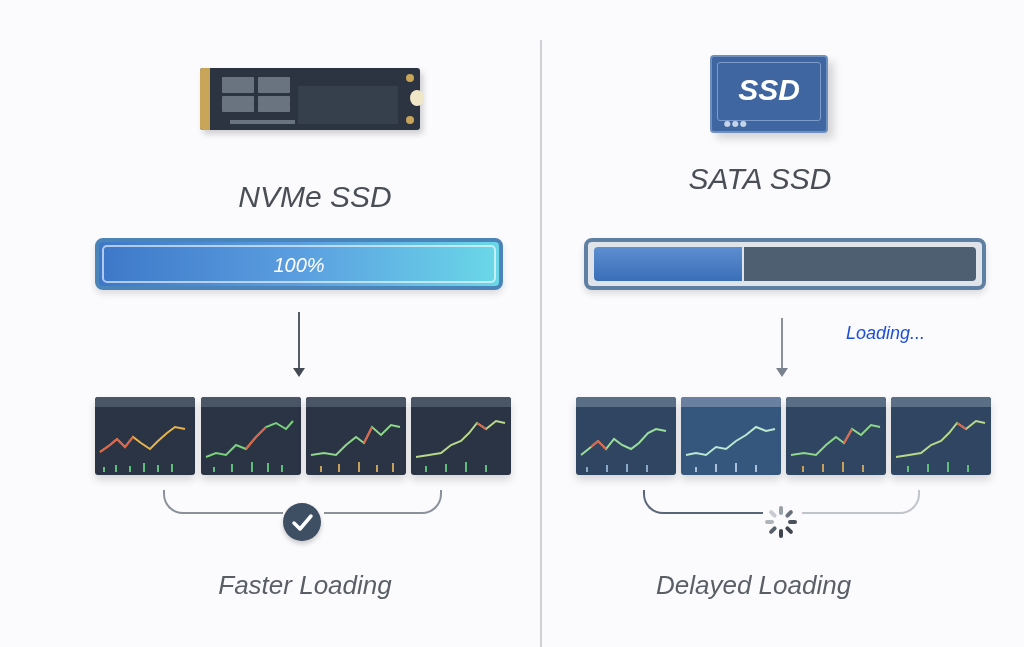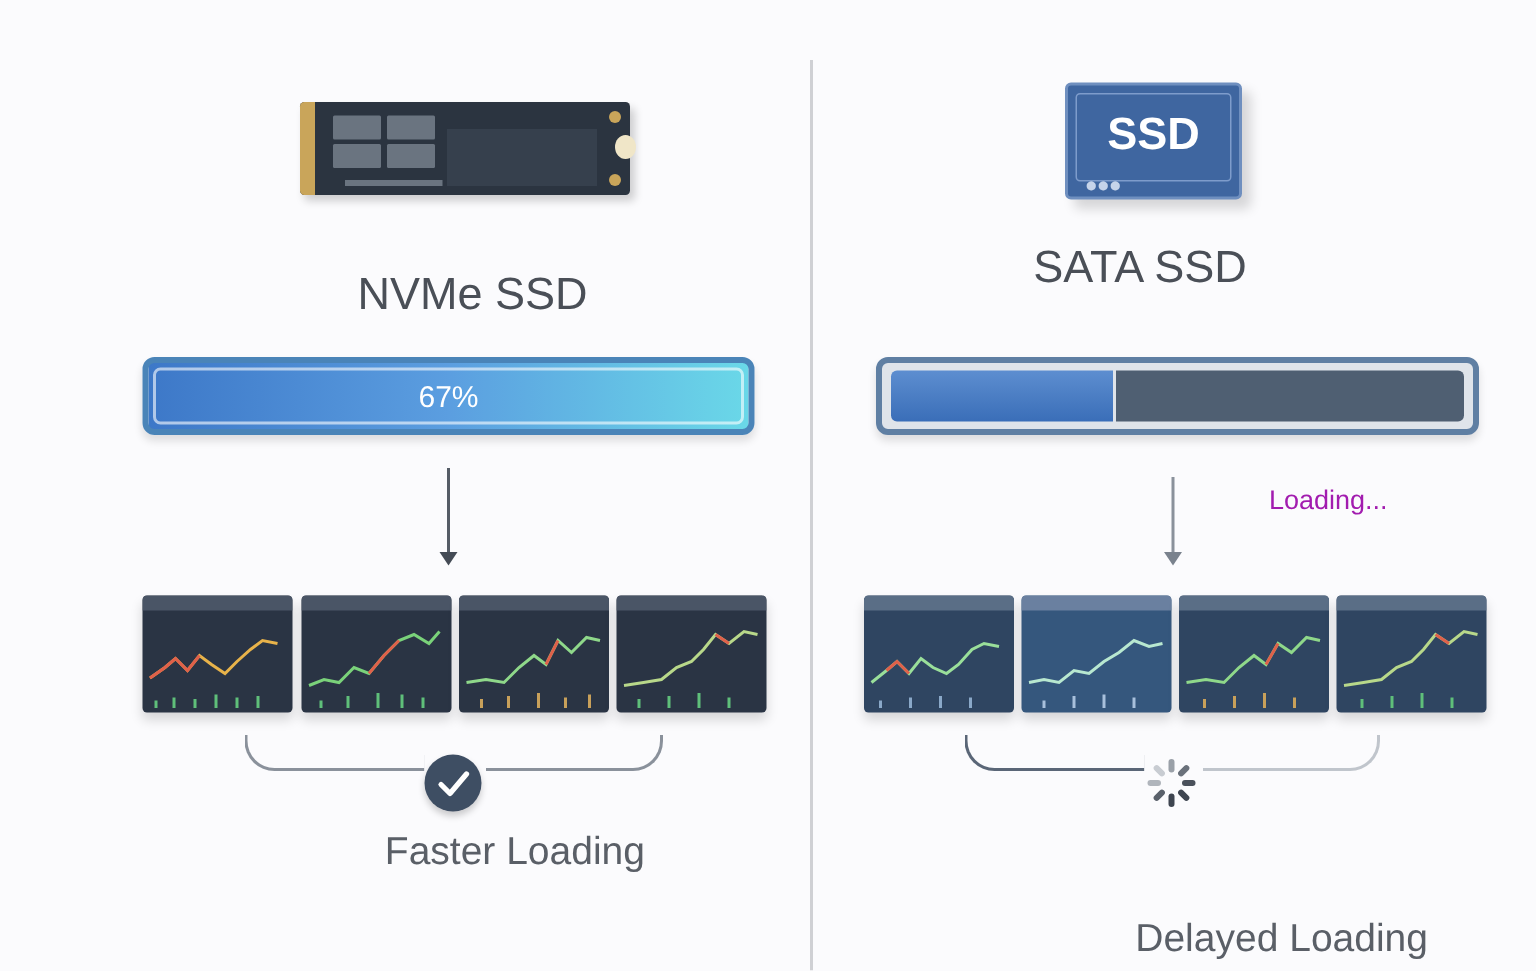--- a/index.html
+++ b/index.html
@@ -2,21 +2,21 @@
 <html><head>
 <meta charset="utf-8">
 <style>
   html, body { margin:0; padding:0; }
   body {
     width:1024px; height:647px; overflow:hidden;
     background:#fbfbfd;
     font-family:"DejaVu Sans", sans-serif;
     position:relative;
   }
-  .abs { position:absolute; }
+  .abs { position:absolute;font-style:italic; }
   .divider { left:540px; top:40px; width:2px; height:607px; background:#cfd0d4; }
 
   
   .nvme { left:200px; top:68px; width:220px; height:62px; background:#2b3440; border-radius:3px;
           box-shadow:3px 4px 6px rgba(0,0,0,0.18); }
   .nvme .gold { position:absolute; left:0; top:0; width:10px; height:62px; background:#c9a55a; border-radius:3px 0 0 3px; }
   .nvme .chip { position:absolute; width:32px; height:16px; background:#6a7480; border-radius:1px; }
   .nvme .ctrl { position:absolute; left:98px; top:18px; width:100px; height:38px; background:#3a4450; opacity:.8; }
   .nvme .strip { position:absolute; left:30px; top:52px; width:65px; height:4px; background:#6a7480; }
   .nvme .screw { position:absolute; right:6px; width:8px; height:8px; border-radius:50%; background:#c9a55a; }
@@ -34,21 +34,21 @@
   
   .bar { border-radius:8px; box-sizing:border-box; border:4px solid #4a84b8; box-shadow:0 4px 6px rgba(0,0,0,0.12); }
   .bar-nvme { left:95px; top:238px; width:408px; height:52px;
               background:linear-gradient(90deg,#3d78c8 0%,#5b9ee0 50%,#6ad8e8 100%); }
   .bar-nvme .inner-hl { position:absolute; left:3px; right:3px; top:3px; bottom:3px; border:2px solid rgba(255,255,255,0.6); border-radius:5px; }
   .bar-nvme .txt { position:absolute; left:0; right:0; top:12px; text-align:center; color:#fff; font-size:20px; font-family:"Liberation Sans", sans-serif; }
   .bar-sata { left:584px; top:238px; width:402px; height:52px; background:#dfe4ea; border:4px solid #5f7fa3; }
   .bar-sata .fill { position:absolute; left:6px; top:5px; width:148px; height:34px; background:linear-gradient(180deg,#5d8ed0,#3a6eb8); border-radius:4px 0 0 4px; }
   .bar-sata .empty { position:absolute; left:156px; top:5px; right:6px; height:34px; background:#4f5f72; border-radius:0 4px 4px 0; }
 
-  .loading { left:846px; top:323px; color:#a21caf; font-size:18px; font-family:"Liberation Sans", sans-serif; }
+  .loading { left:846px; top:323px; color:#1d4ed8; font-size:18px; font-family:"Liberation Sans", sans-serif; }
   .arrow-line { width:2px; background:#555c66; }
   .arrow-head { width:0; height:0; border-left:6px solid transparent; border-right:6px solid transparent; border-top:9px solid #444b55; }
 
   
   .card { width:100px; height:78px; background:#2a3444; border-radius:3px; box-shadow:0 5px 8px rgba(0,0,0,0.15); overflow:hidden; }
   .card.sata-card { background:#2f4561; }
   .card .hdr { height:10px; background:#4a5566; }
   .card svg { display:block; }
 
   .bracket { border:2px solid #8a919b; border-top:none; border-radius:0 0 20px 20px; }
@@ -72,21 +72,21 @@
   <div class="ctrl"></div>
   <div class="strip"></div>
   <div class="screw" style="top:6px"></div>
   <div class="notch"></div>
   <div class="screw" style="top:48px"></div>
 </div>
 <div class="abs title" style="left:180px;top:180px;width:270px;">NVMe SSD</div>
 
 <div class="abs bar bar-nvme">
   <div class="inner-hl"></div>
-  <div class="txt">67%</div>
+  <div class="txt">100%</div>
 </div>
 
 <div class="abs arrow-line" style="left:298px;top:312px;height:56px;"></div>
 <div class="abs arrow-head" style="left:293px;top:368px;"></div>
 
 <div class="abs card" style="left:95px;top:397px;">
   <div class="hdr"></div>
   <svg width="100" height="68">
       <polyline points="5,45 15,38 22,32 30,40 38,30 46,36 55,42 63,34 72,26 80,20 90,22" fill="none" stroke="#e8b34a" stroke-width="2"></polyline>
       <polyline points="5,45 15,38 22,32 30,40 38,30" fill="none" stroke="#e0604a" stroke-width="2"></polyline>
@@ -144,21 +144,21 @@
 
 <div class="abs bracket" style="left:163px;top:490px;width:118px;height:22px;border-right:none;border-radius:0 0 0 20px;"></div>
 <div class="abs bracket" style="left:324px;top:490px;width:116px;height:22px;border-left:none;border-radius:0 0 20px 0;"></div>
 
 <div class="abs check">
   <svg width="38" height="38" viewBox="0 0 38 38">
       <polyline points="11,20 17,26 28,13" fill="none" stroke="#fff" stroke-width="3.5" stroke-linecap="round" stroke-linejoin="round"></polyline>
     </svg>
 </div>
 
-<div class="abs caption" style="left:180px;top:552px;width:250px;text-align:right;">Faster Loading</div>
+<div class="abs caption" style="left:180px;top:570px;width:250px;text-align:center;">Faster Loading</div>
 
 <div class="abs sata">
   <div class="inner"></div>
   <div class="label">SSD</div>
   <div class="dots">●●●</div>
 </div>
 <div class="abs title" style="left:630px;top:162px;width:260px;">SATA SSD</div>
 
 <div class="abs bar bar-sata">
   <div class="fill"></div>
@@ -233,13 +233,13 @@
       <line x1="31" y1="17" x2="26" y2="17" stroke="#4a515b"></line>
       <line x1="26.9" y1="26.9" x2="23.4" y2="23.4" stroke="#3e4550"></line>
       <line x1="17" y1="31" x2="17" y2="26" stroke="#3e4550"></line>
       <line x1="7.1" y1="26.9" x2="10.6" y2="23.4" stroke="#5a616b"></line>
       <line x1="3" y1="17" x2="8" y2="17" stroke="#b0b5bc"></line>
       <line x1="7.1" y1="7.1" x2="10.6" y2="10.6" stroke="#c8ccd2"></line>
     </g>
   </svg>
 </div>
 
-<div class="abs caption" style="left:692px;top:570px;width:260px;text-align:right;margin-top:40px;">Delayed Loading</div>
+<div class="abs caption" style="left:656px;top:570px;width:260px;text-align:left;">Delayed Loading</div>
 
 </body></html>

